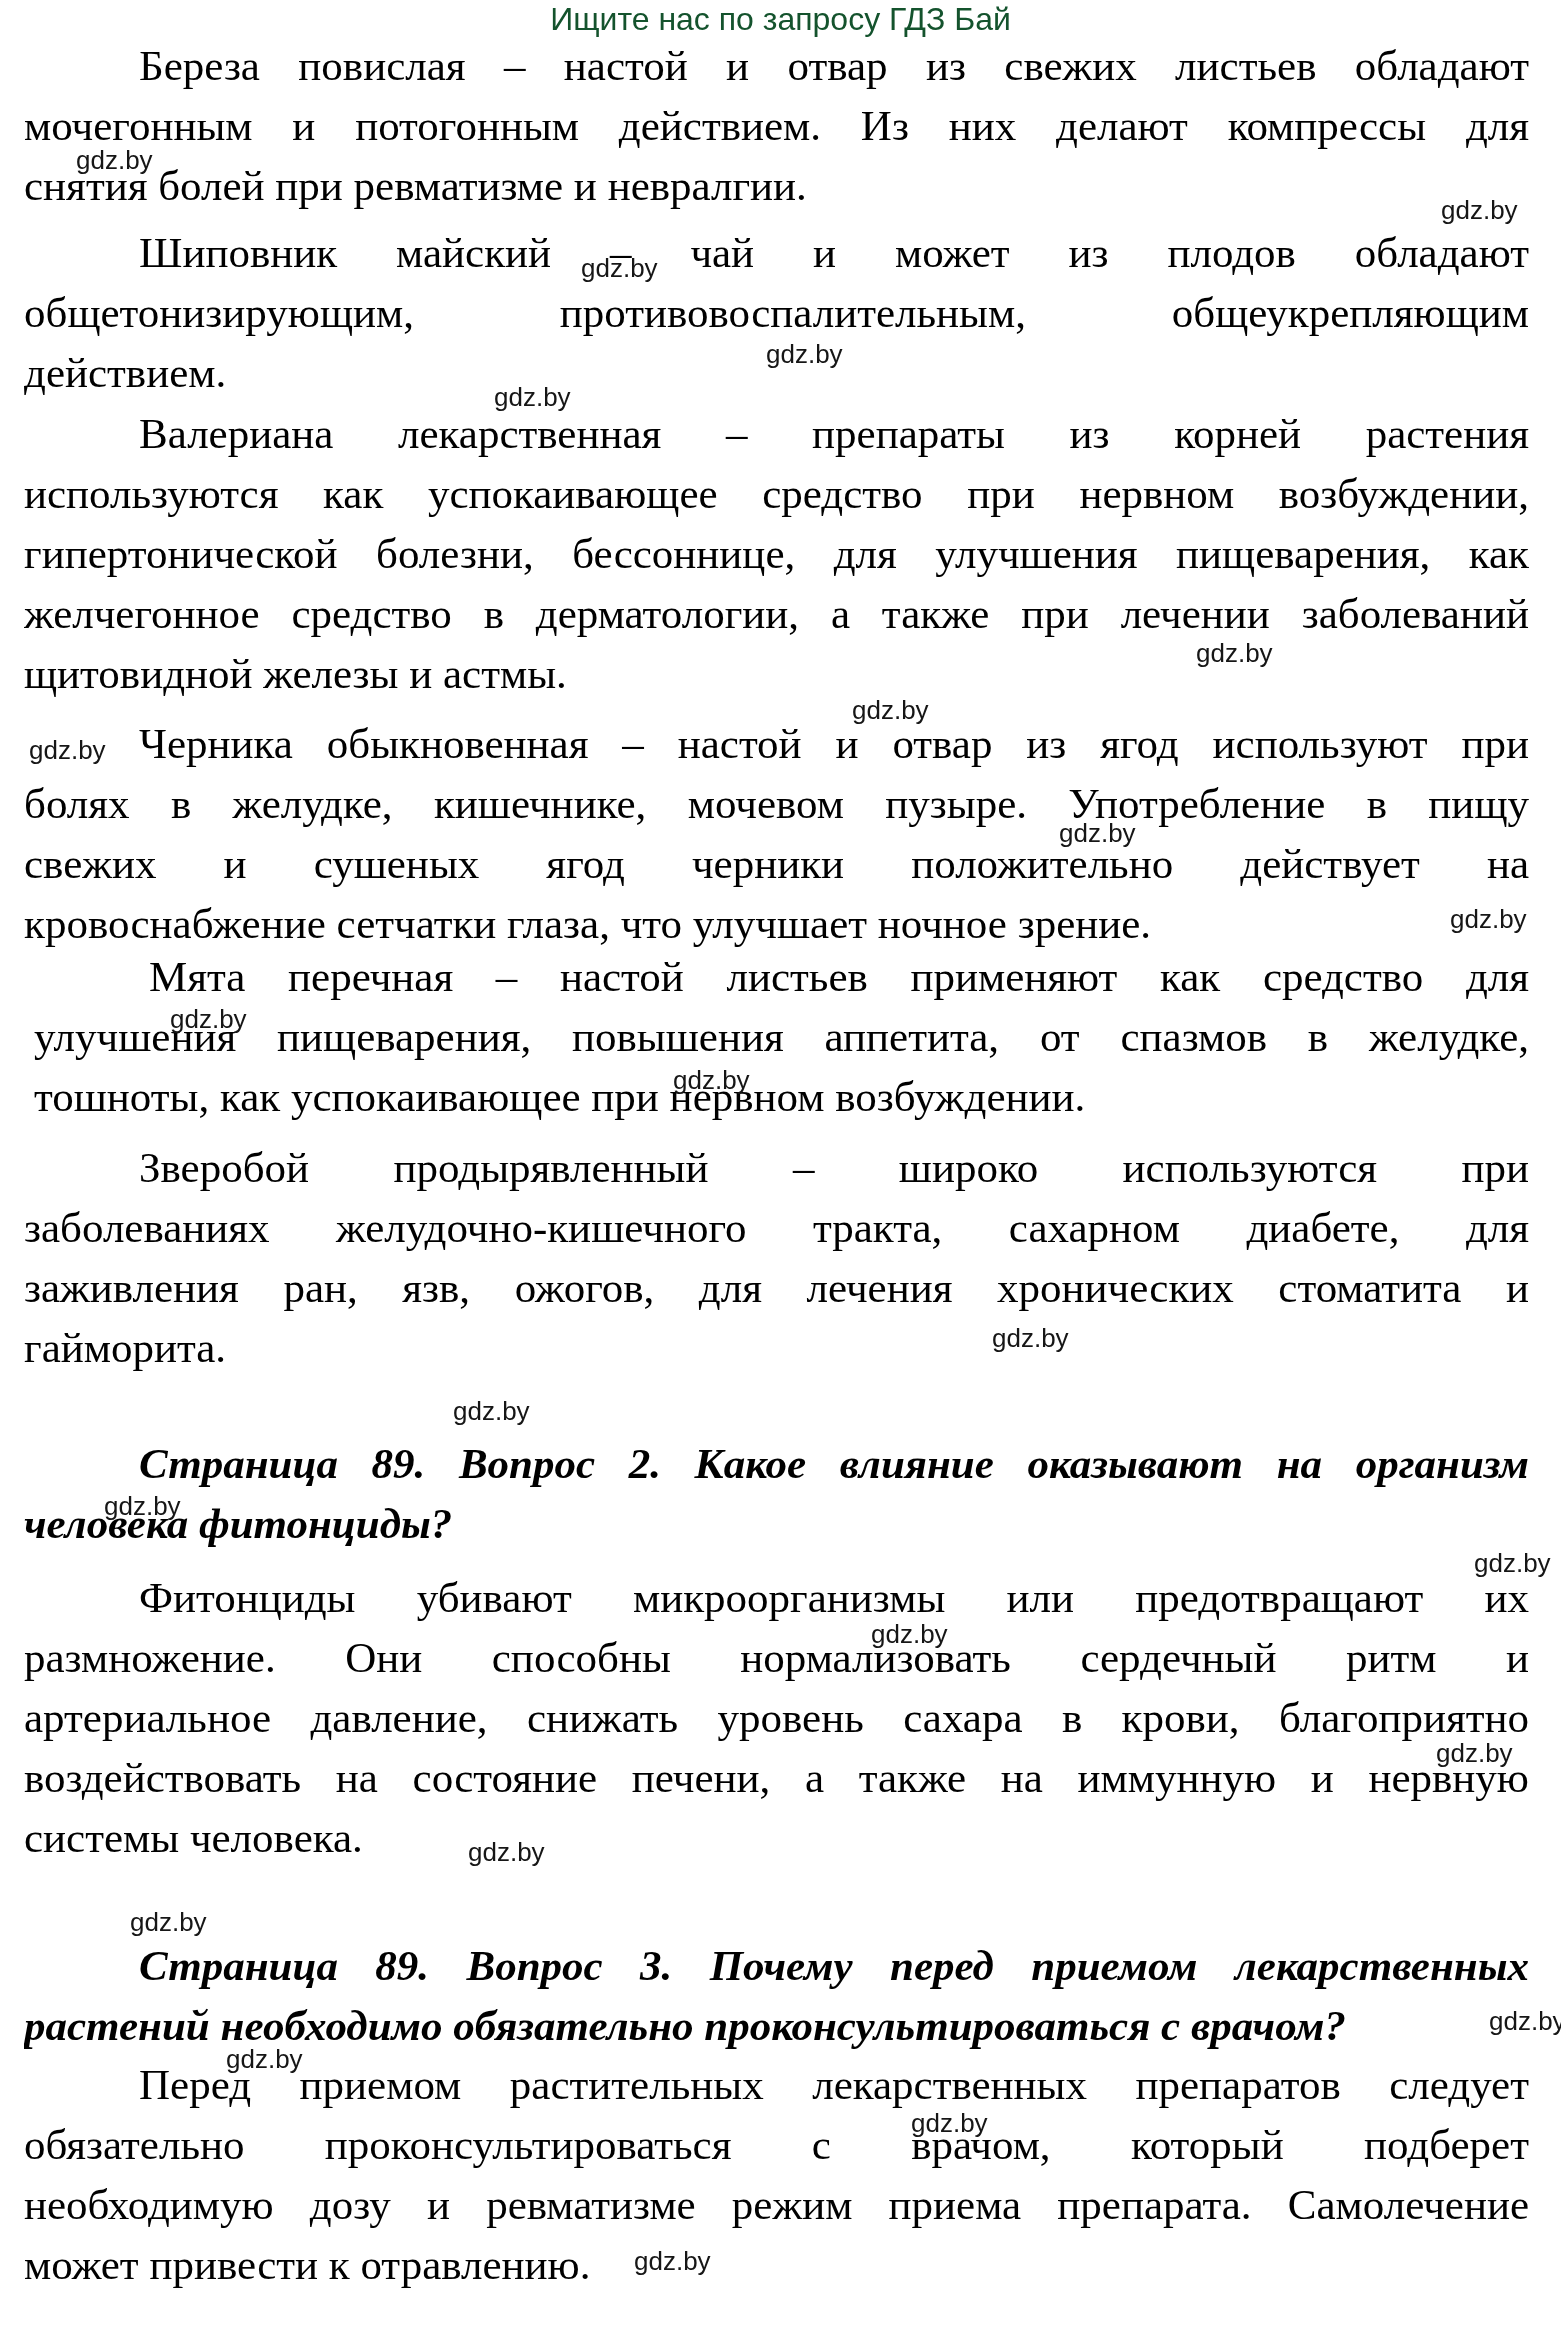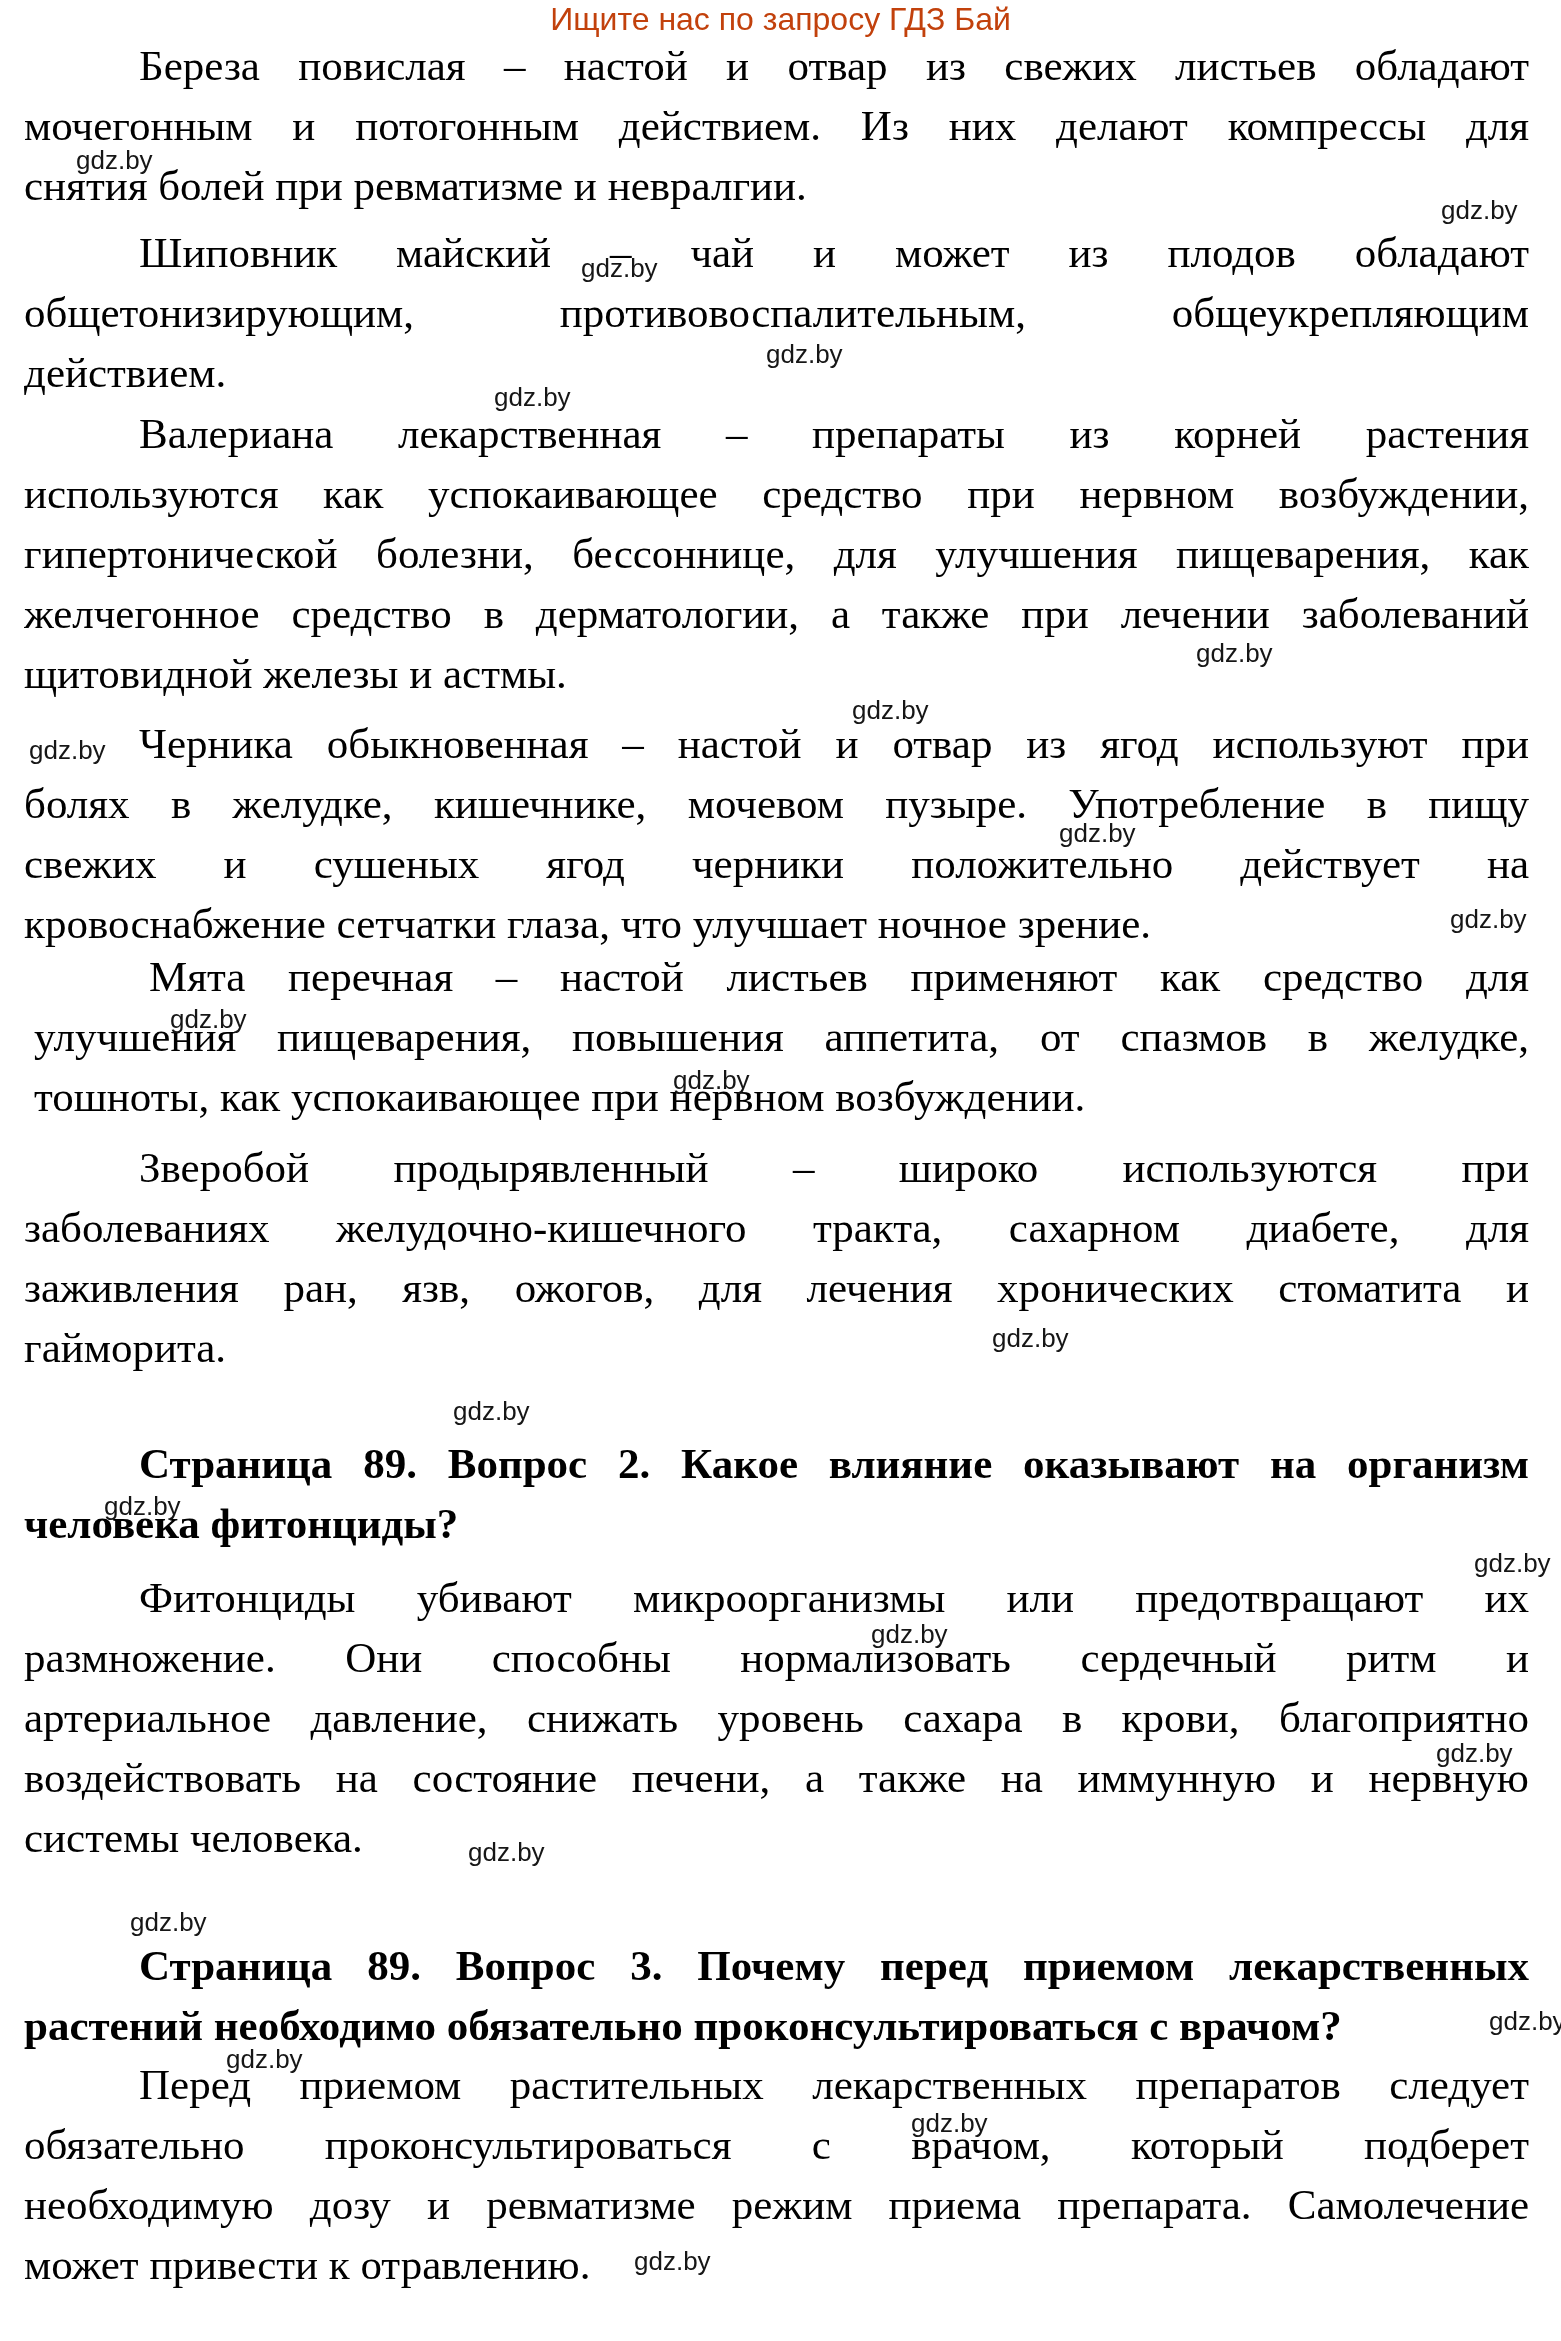--- a/index.html
+++ b/index.html
@@ -29,21 +29,21 @@
     font-size:30px;
     line-height:35px;
     font-weight:400;
     letter-spacing:0.8px;
   }
   .block{
     position:absolute;
     left:24px; right:32px;
     font-size:43px;
   }
-  .block.heading{ font-weight:bold; }
+  .block.heading{ font-weight:bold;font-style:italic; }
   .ln{
     height:60px;
     line-height:60px;
     overflow:hidden;
     text-align:left;
     white-space:normal;
   }
   .ln.just{ text-align:justify; }
   .ln.just::after{ content:""; display:inline-block; width:100%; height:0; }
   .ln.indent{ text-indent:115px; }
@@ -52,21 +52,21 @@
     font-family:"Liberation Sans", sans-serif;
     font-size:26px;
     line-height:26px;
     white-space:nowrap;
   }
 </style>
 </head>
 <body>
 
 <div class="page">
-  <div class="banner-top" style="color: #c2410c;">Ищите нас по запросу ГДЗ Бай</div>
+  <div class="banner-top" style="color: #14532d;">Ищите нас по запросу ГДЗ Бай</div>
 
   <div id="content-root">
       <div class="block" style="top: 36px;">
         <div class="ln just indent">Береза повислая – настой и отвар из свежих листьев обладают</div>
         <div class="ln just">мочегонным и потогонным действием. Из них делают компрессы для</div>
         <div class="ln">снятия болей при ревматизме и невралгии.</div>
       </div>
       <div class="block" style="top: 223px;">
         <div class="ln just indent">Шиповник майский – чай и может из плодов обладают</div>
         <div class="ln just">общетонизирующим, противовоспалительным, общеукрепляющим</div>

